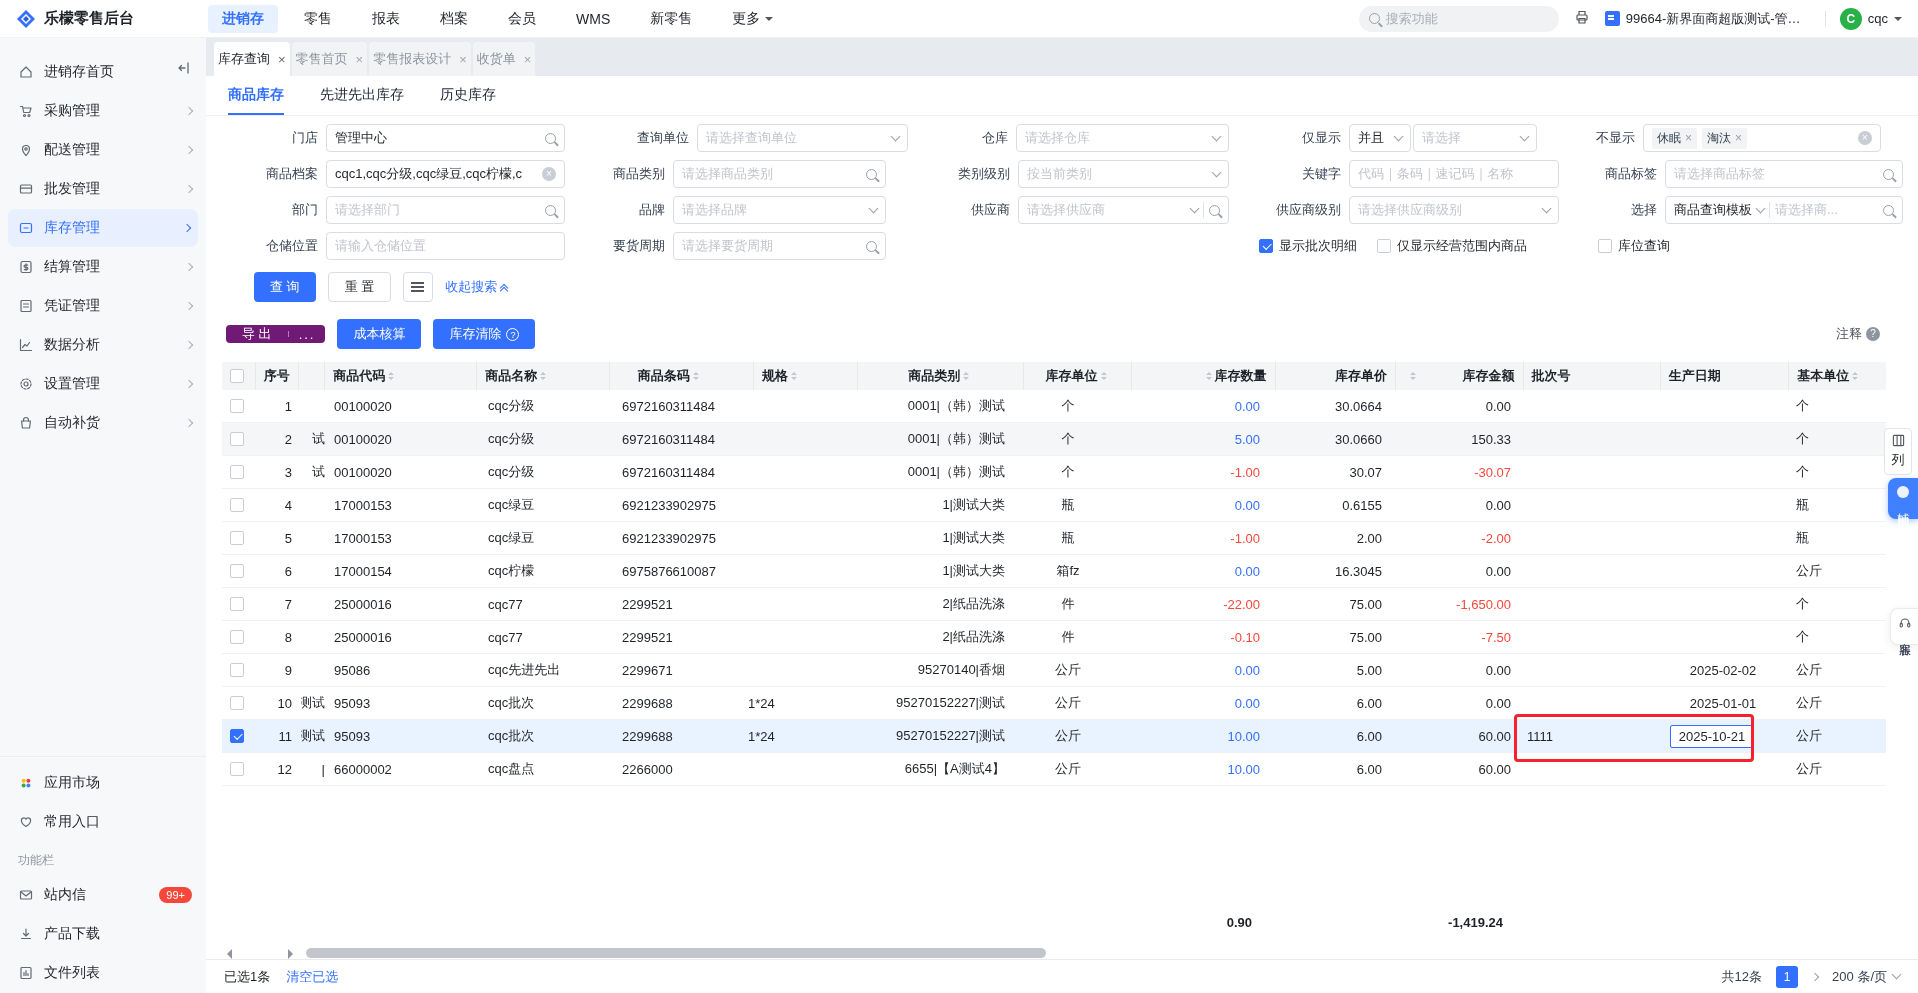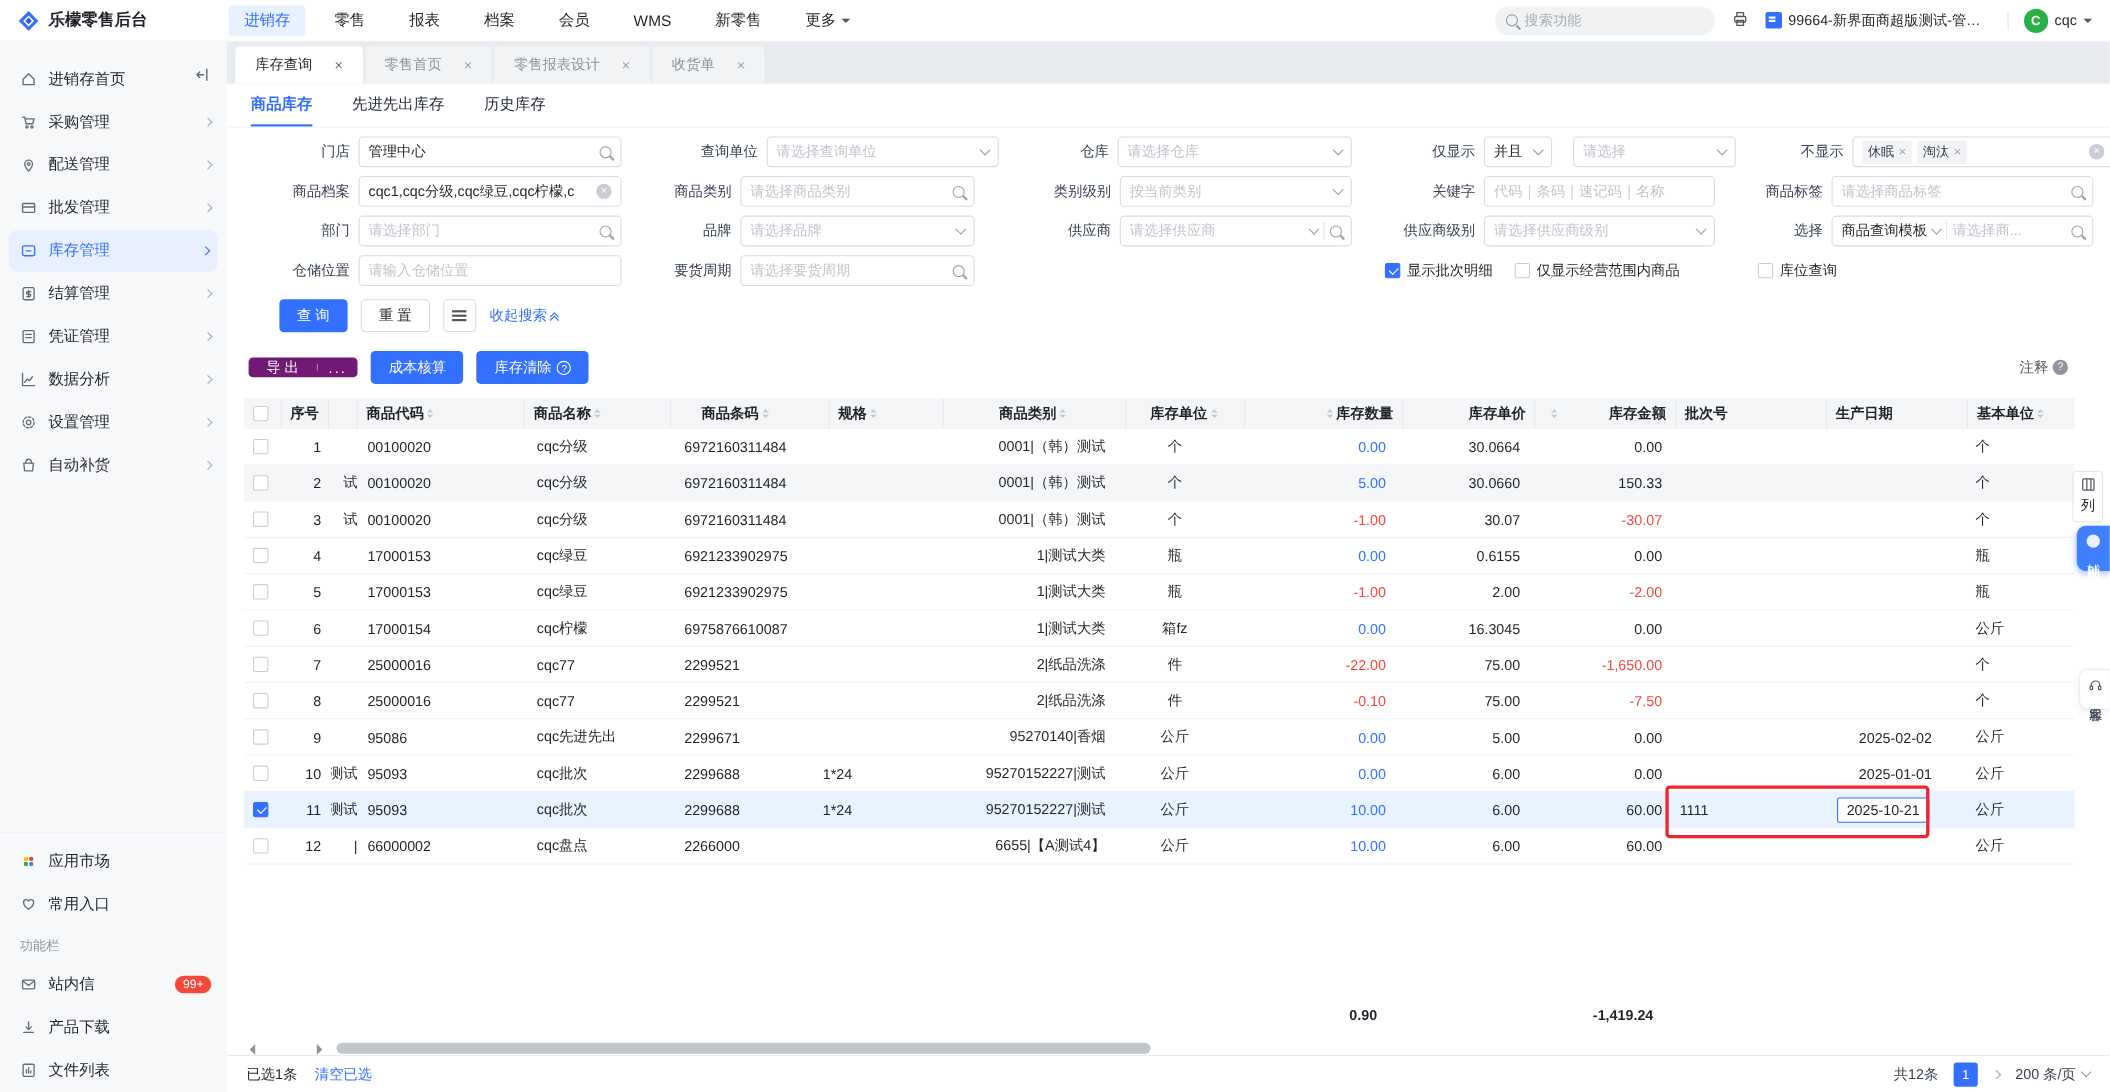--- a/index.html
+++ b/index.html
@@ -7,21 +7,21 @@
 body { font-family:"Liberation Sans","DejaVu Sans",sans-serif; font-size:13px; color:#1f2329; background:#fff; }
 .app { width:1918px; height:993px; position:relative; display:flex; flex-direction:column; }
 
 
 .topbar { height:38px; display:flex; align-items:center; background:#fff; border-bottom:1px solid #eef0f2; padding:0 16px; flex:0 0 38px; }
 .brand { display:flex; align-items:center; gap:8px; width:192px; }
 .brand-logo { width:20px; height:20px; }
 .brand-name { font-size:15px; font-weight:bold; }
 .nav { display:flex; align-items:center; gap:12px; }
 .nav-item { padding:5px 14px; font-size:14px; border-radius:4px; cursor:pointer; white-space:nowrap; display:flex; align-items:center; gap:5px; }
-.nav-item.active { background:#e8f1ff; color:#3370ff; }
+.nav-item.active { background:#e8f1ff; color:#3370ff;font-weight:bold; }
 .caret { width:0; height:0; border:4px solid transparent; border-top-color:#51565d; margin-top:4px; }
 .top-right { margin-left:auto; display:flex; align-items:center; gap:14px; }
 .search-pill { width:200px; height:26px; background:#f1f2f4; border-radius:14px; display:flex; align-items:center; padding:0 10px; gap:6px; color:#a8aeb8; }
 .ic { display:inline-block; flex:0 0 auto; }
 .ic-search { width:11px; height:11px; border:1.5px solid #9aa0a8; border-radius:50%; position:relative; }
 .ic-search::after { content:""; position:absolute; width:5px; height:1.5px; background:#9aa0a8; transform:rotate(45deg); right:-4px; bottom:-2px; }
 .tb-icon svg { width:18px; height:18px; stroke:#51565d; fill:none; stroke-width:1.2; }
 .workspace { display:flex; align-items:center; gap:6px; max-width:220px; }
 .ws-doc { width:15px; height:15px; background:#3370ff; border-radius:2px; position:relative; }
 .ws-doc::after { content:""; position:absolute; left:3px; top:4px; width:6px; height:1.5px; background:#fff; box-shadow:0 3px 0 #fff; }
@@ -45,21 +45,21 @@
 .collapse-btn svg { width:16px; height:16px; stroke:#646a73; fill:none; stroke-width:1.3; stroke-linecap:round; stroke-linejoin:round; }
 .side-spacer { flex:1; }
 .side-div { border-top:1px solid #ebedf0; margin:6px 0; }
 .section-label { padding:10px 18px 6px; font-size:12px; color:#8f959e; }
 .badge { margin-left:auto; background:#f5483b; color:#fff; font-size:11px; border-radius:9px; padding:2px 7px; }
 
 .content { flex:1; display:flex; flex-direction:column; min-width:0; background:#fff; }
 
 
 .tabstrip { height:38px; background:#e7eaee; display:flex; align-items:flex-end; gap:2px; padding:4px 4px 0 8px; flex:0 0 38px; }
-.tab { height:34px; display:flex; align-items:center; gap:20px; padding:0 18px; background:#f1f3f5; color:#8f959e; border-radius:4px 4px 0 0; font-size:13px; cursor:pointer;margin-top:24px; }
+.tab { height:34px; display:flex; align-items:center; gap:8px; padding:0 4px; background:#f1f3f5; color:#8f959e; border-radius:4px 4px 0 0; font-size:13px; cursor:pointer;margin-top:24px; }
 .tab.active { background:#fff; color:#1f2329; }
 .tab-close { font-size:13px; color:#a0a5ad; cursor:pointer; }
 .tab.active .tab-close { color:#646a73; }
 
 
 .page { flex:1; position:relative; min-height:0; display:flex; flex-direction:column; }
 .subtabs { display:flex; gap:36px; padding:10px 0 0 22px; border-bottom:1px solid #f0f1f3; }
 .subtab { padding-bottom:9px; font-size:14px; cursor:pointer; color:#252b3a; border-bottom:2px solid transparent; }
 .subtab.active { color:#3370ff; font-weight:bold; border-bottom-color:#3370ff; }
 
@@ -394,21 +394,21 @@
                   <span class="fph">请选择仓库</span>
                   <span class="ic ic-chev"></span>
                 </div>
               </div>
               <div class="fcell">
                 <span class="flabel" style="width:92px">仅显示</span>
                 <div class="fbox" style="width:62px">
                   <span class="fval">并且</span>
                   <span class="ic ic-chev"></span>
                 </div>
-      <div class="fbox" style="width:148px;margin-left:19px">
+      <div class="fbox" style="width:124px;margin-left:2px">
                   <span class="fph">请选择</span>
                   <span class="ic ic-chev"></span>
                 </div>
               </div>
               <div class="fcell">
                 <span class="flabel" style="width:78px">不显示</span>
                 <div class="fbox" style="width:238px">
       <span class="tag">休眠<span class="tag-x">×</span></span>
                   <span class="tag">淘汰<span class="tag-x">×</span></span>
       <span style="flex:1"></span>

